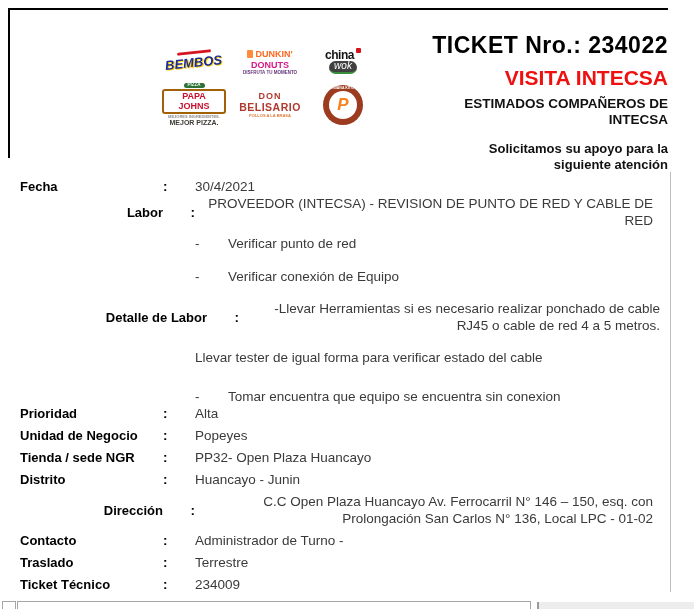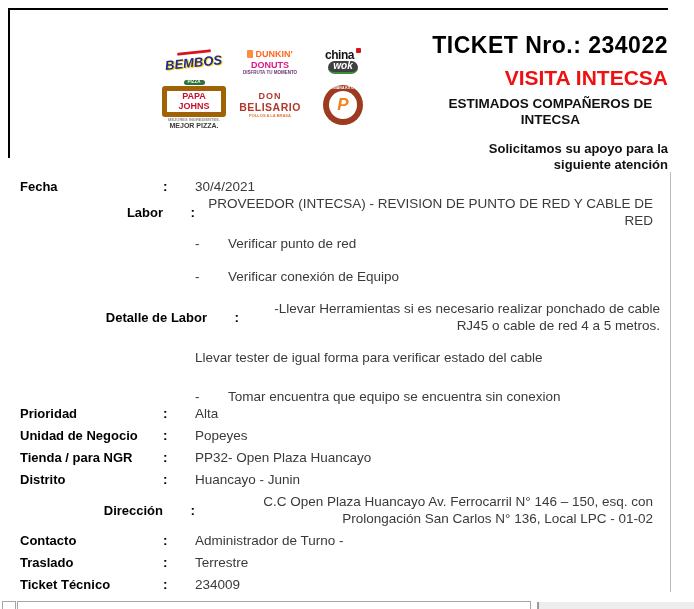--- a/index.html
+++ b/index.html
@@ -28,40 +28,40 @@
           grid-template-columns:64px 64px 58px;grid-template-rows:40px 46px;column-gap:12px;row-gap:2px;}
   .brand{display:flex;flex-direction:column;align-items:center;justify-content:center;text-align:center;line-height:1.05;}
   .bembos-t{color:#1d2c96;font-weight:900;font-style:italic;font-size:13px;transform:rotate(-6deg);
             text-shadow:1px 1px 0 #ffd200;}
   .bembos-bar{width:34px;height:3px;background:#d61420;border-radius:2px;transform:rotate(-6deg);margin-bottom:2px;}
   .dd1{color:#ff671f;font-weight:900;font-size:9px;}
   .dd2{color:#da1884;font-weight:900;font-size:9px;}
   .dd-tag{color:#653279;font-weight:bold;font-size:4.5px;margin-top:1px;}
   .dd-cup{display:inline-block;width:6px;height:8px;background:#ff8b3d;border-radius:1px;margin-right:2px;vertical-align:-1px;}
   .cw1{color:#141414;font-weight:900;font-size:12px;letter-spacing:-0.5px;}
-  .cw2{display:inline-block;background:#404040;color:#fff;font-weight:700;font-style:italic;font-size:10px;
+  .cw2{display:inline-block;background:#404040;color:#fff;font-weight:400;font-style:italic;font-size:10px;
        padding:0 5px 1px 5px;border-radius:8px;border-bottom:2px solid #3a8d3a;margin-top:-2px;}
   .cw-dot{display:inline-block;width:5px;height:5px;background:#d61420;border-radius:1px;margin-left:2px;vertical-align:6px;}
   .pj-badge{background:#2d7337;color:#fff;font-weight:bold;font-size:4.5px;padding:0 4px;border-radius:5px;}
-  .pj-main{color:#c8102e;font-weight:900;font-size:9px;border:5px solid #a16207;border-radius:3px;padding:1px 2px;margin:1px 0;}
+  .pj-main{color:#c8102e;font-weight:900;font-size:9px;border:2px solid #a16207;border-radius:3px;padding:1px 2px;margin:1px 0;}
   .pj-tag1{color:#8a8a8a;font-weight:bold;font-size:4px;}
   .pj-tag2{color:#3d3935;font-weight:900;font-size:7px;}
   .db1{color:#b0392e;font-weight:900;font-size:9px;letter-spacing:1px;}
   .db2{color:#b0392e;font-weight:900;font-size:10.5px;letter-spacing:0.5px;}
   .db-tag{color:#e07b39;font-weight:bold;font-size:4px;margin-top:1px;}
   .pop-ring{position:relative;width:40px;height:40px;background:#9c3b20;border-radius:50%;
             display:flex;align-items:center;justify-content:center;}
   .pop-ringtext{position:absolute;top:2px;left:0;right:0;text-align:center;color:#fff;font-size:3.5px;font-weight:bold;}
   .pop-inner{width:28px;height:28px;background:#fff;border-radius:50%;display:flex;align-items:center;justify-content:center;}
   .pop-p{color:#f5821f;font-weight:900;font-style:italic;font-size:17px;}
   
   .head-right{position:absolute;top:32px;right:26px;width:310px;text-align:right;}
   .ticket-no{font-size:23px;font-weight:bold;color:#000;letter-spacing:0.5px;}
   .visita{font-size:21px;font-weight:bold;color:#ef1010;margin-top:7px;}
-  .estimados{font-size:13.5px;font-weight:bold;color:#111;margin:6px 0 0 auto;max-width:235px;line-height:16px;text-align:center;}
+  .estimados{font-size:13.5px;font-weight:bold;color:#111;margin:6px 0 0 auto;max-width:235px;line-height:16px;}
   .solicitamos{font-size:13px;font-weight:bold;color:#111;margin:13px 0 0 auto;max-width:205px;line-height:16px;}
   
   .fields{position:absolute;left:20px;top:172px;width:640px;padding-top:6px;
           font-size:13.5px;line-height:17px;color:#3a3a3a;}
   .frow{display:flex;align-items:flex-start;margin-bottom:5px;}
   .frow.center{align-items:center;text-align:right;}
   .flabel{width:143px;font-weight:bold;color:#000;font-size:13px;flex:none;}
   .fcolon{width:32px;font-weight:bold;color:#000;flex:none;}
   .fvalue{flex:1;max-width:458px;}
   .vblock{padding-left:175px;max-width:633px;box-sizing:border-box;}
@@ -158,21 +158,21 @@
       <span class="flabel">Prioridad</span>
       <span class="fcolon">:</span>
       <span class="fvalue">Alta</span>
     </div>
     <div class="frow">
       <span class="flabel">Unidad de Negocio</span>
       <span class="fcolon">:</span>
       <span class="fvalue">Popeyes</span>
     </div>
     <div class="frow">
-      <span class="flabel">Tienda / para NGR</span>
+      <span class="flabel">Tienda / sede NGR</span>
       <span class="fcolon">:</span>
       <span class="fvalue">PP32- Open Plaza Huancayo</span>
     </div>
     <div class="frow">
       <span class="flabel">Distrito</span>
       <span class="fcolon">:</span>
       <span class="fvalue">Huancayo - Junin</span>
     </div>
     <div class="frow center">
       <span class="flabel">Dirección</span>

